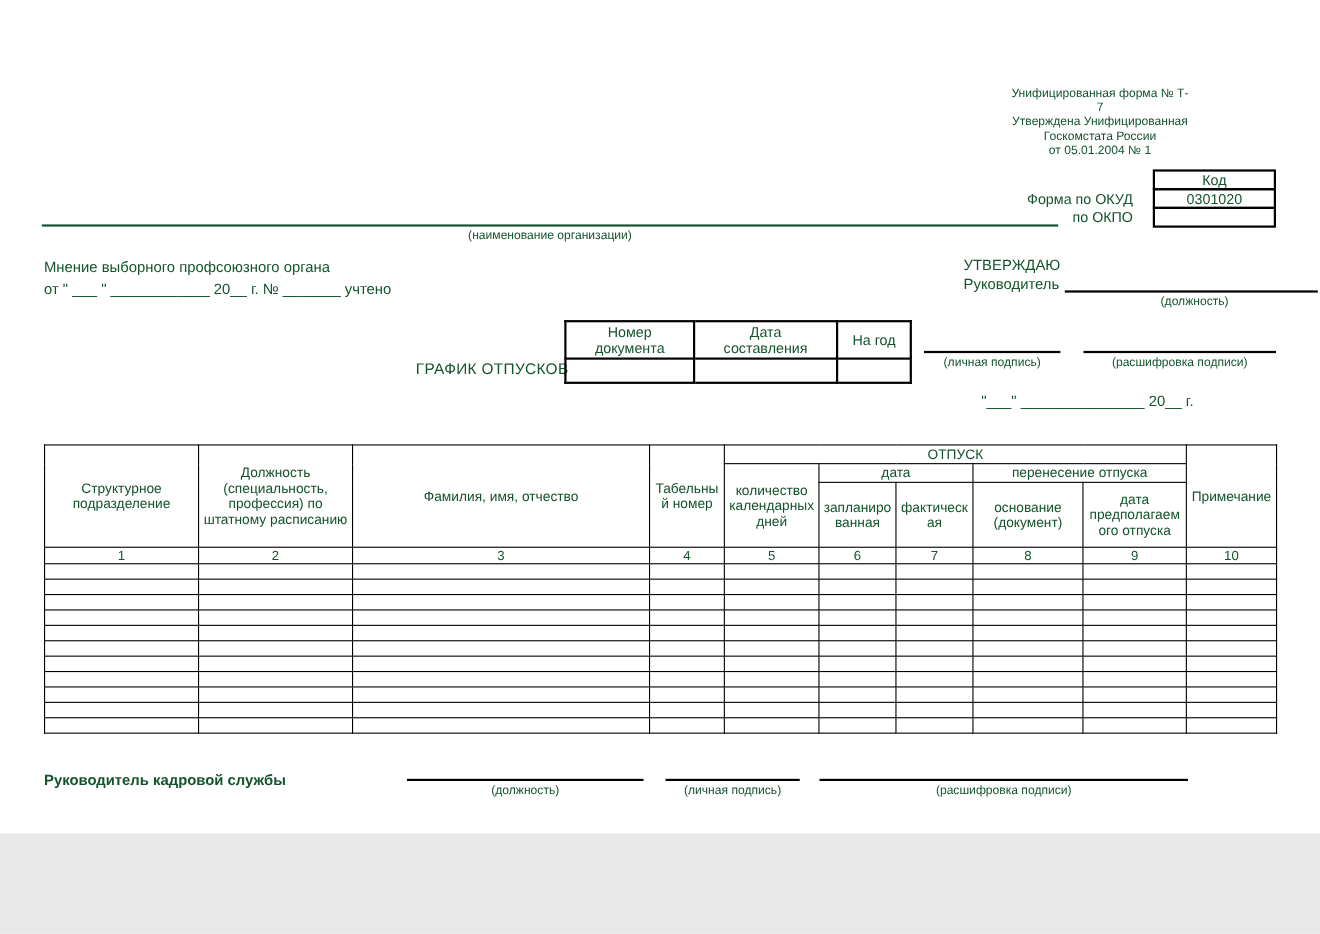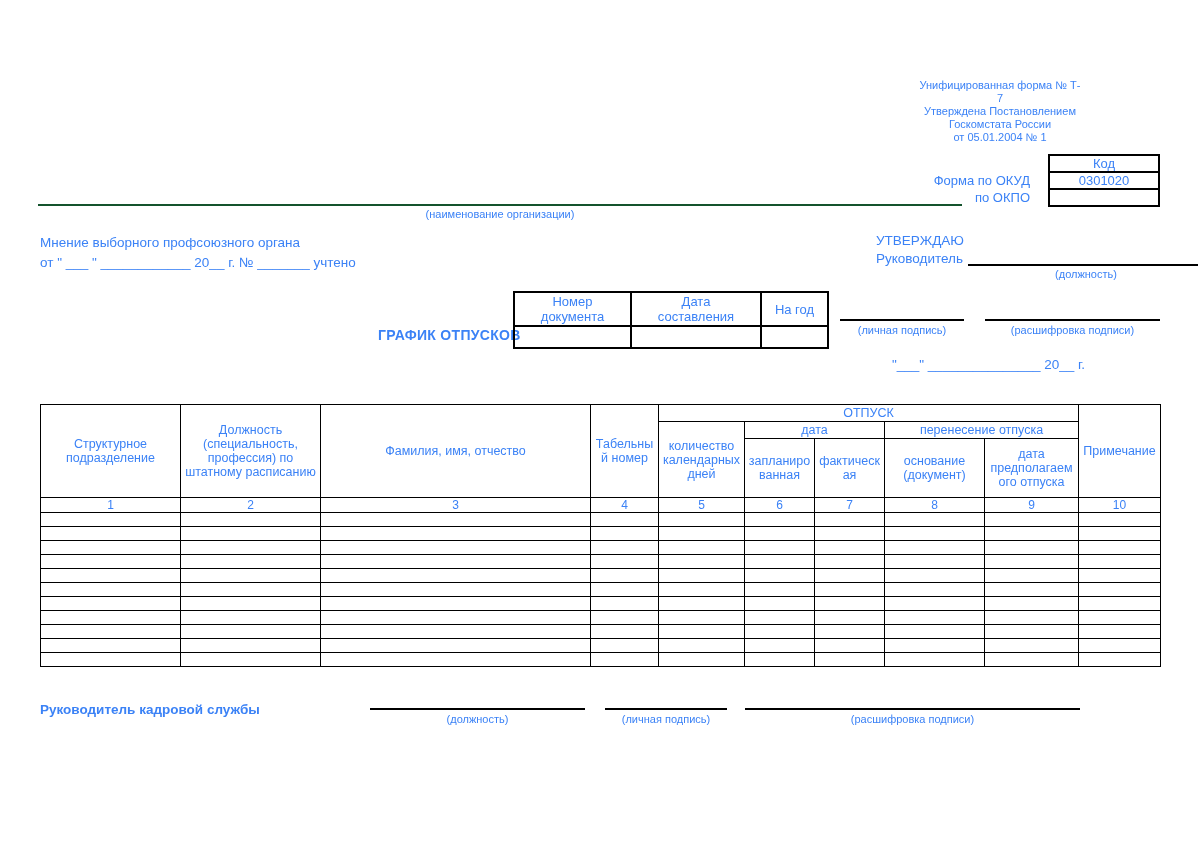--- a/index.html
+++ b/index.html
@@ -1,24 +1,24 @@
 <!DOCTYPE html>
 <html><head>
 <meta charset="utf-8">
 <style>
   * { margin: 0; padding: 0; box-sizing: border-box; }
   html, body { background: #e8e8e8; }
   .page {
     position: relative;
     width: 1200px;
-    height: 849px;
+    height: 758px;
     background: #ffffff;
     margin: 0 auto;
     font-family: "Liberation Sans", sans-serif;
-    color: #3b82f6;
+    color: #14532d;
     font-size: 13px;
     overflow: hidden;
   }
 
   
   .top-right {
     position: absolute;
     left: 905px; top: 79px; width: 190px;
     text-align: center;
     font-size: 11px;
@@ -57,21 +57,21 @@
 
   
   .doc-table { position: absolute; left: 513px; top: 291px; border-collapse: collapse; table-layout: fixed; }
   .doc-table td {
     border: 2px solid #000; text-align: center; vertical-align: middle;
     font-size: 13px; line-height: 15px; padding: 1px 10px;
   }
   .doc-table tr.doc-head { height: 32px; }
   .doc-table tr.doc-empty { height: 22px; }
 
-  .doc-title { position: absolute; left: 358px; top: 327px; font-weight: bold; font-size: 14px; letter-spacing: 0.3px; white-space: nowrap; padding-left: 20px; }
+  .doc-title { position: absolute; left: 358px; top: 327px; font-weight: normal; font-size: 14px; letter-spacing: 0.3px; white-space: nowrap; padding-left: 20px; }
 
   
   .main-table {
     position: absolute; left: 40px; top: 404px; width: 1120px;
     border-collapse: collapse; table-layout: fixed;
   }
   .main-table th, .main-table td { border: 1.5px solid #000; }
   .main-table th {
     font-weight: normal; font-size: 12.5px; line-height: 14px;
     text-align: center; vertical-align: middle; padding: 0 3px;
@@ -88,21 +88,21 @@
   .footer-title { position: absolute; left: 40px; top: 702px; font-weight: bold; font-size: 13.5px; white-space: nowrap; text-align: right; }
 </style>
 </head>
 <body>
 
 <div class="page">
 
   <div class="top-right">
     <div>Унифицированная форма № Т-</div>
     <div>7</div>
-    <div>Утверждена Постановлением</div>
+    <div>Утверждена Унифицированная</div>
     <div>Госкомстата России</div>
     <div>от 05.01.2004 № 1</div>
   </div>
 
   <div class="okud">
     <div class="okud-row">
       <div class="okud-label"></div>
       <div class="okud-box">Код</div>
     </div>
     <div class="okud-row overlap">

